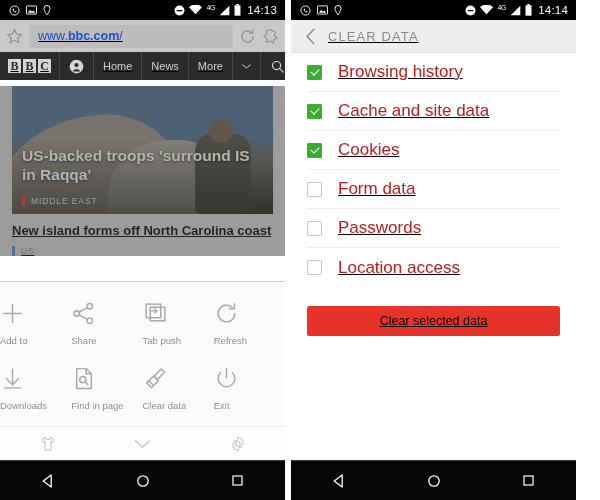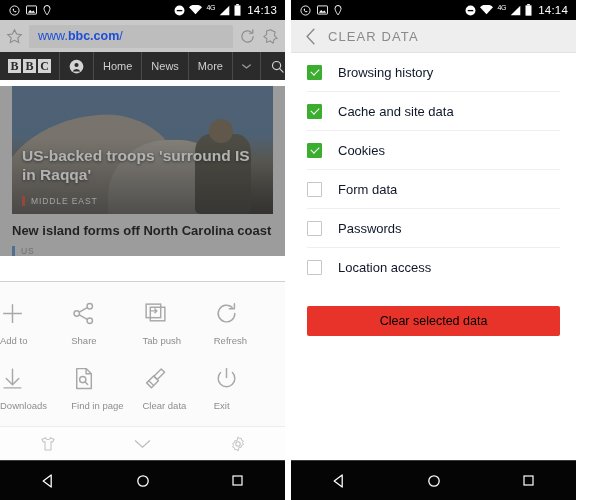--- a/index.html
+++ b/index.html
@@ -2,21 +2,21 @@
 <html><head>
 <meta charset="utf-8">
 <style>
   * { box-sizing: border-box; margin: 0; padding: 0; }
   html, body {
     width: 600px; height: 500px;
     background: #ffffff;
     font-family: "Liberation Sans", sans-serif;
     overflow: hidden;
   }
-  .stage { position: relative; width: 576px; height: 500px; display: flex; background: #ffffff; }
+  .stage { position: relative; width: 576px; height: 500px; display: flex; background: #ffffff; text-decoration: underline; }
 
   .phone { position: relative; width: 297px; height: 500px; overflow: hidden; background: #fff; }
   .phone.right { width: 297px; margin-left: 6px; }
 
   
   .statusbar {
     height: 20px; background: #000; color: #fff;
     display: flex; align-items: center; padding: 0 5px;
     font-size: 11px; position: relative; z-index: 40;
   }
@@ -121,21 +121,21 @@
     height: 33px; background: #eeeeee; display: flex; align-items: center;
     gap: 11px; padding: 0 13px; border-bottom: 1px solid #e2e2e2;
   }
   .cd-title { font-size: 13px; color: #8a8a8a; letter-spacing: 1.1px; }
   .cd-list { background: #ffffff; padding: 0 0 0 0; }
   .cd-row {
     display: flex; align-items: center; gap: 16px;
     height: 39px; margin: 0 16px; border-bottom: 1px solid #eeeeee;
   }
   .cd-row:last-child { border-bottom: none; }
-  .cd-row-label { font-size: 13px; color: #0f172a; }
+  .cd-row-label { font-size: 17px; color: #b91c1c; }
   .cbox { width: 15px; height: 15px; border: 1px solid #c6c6c6; background: #fff; flex: none; border-radius: 1px; }
   .cbox.on { background: #3bad2f; border-color: #3bad2f; display: flex; align-items: center; justify-content: center; }
   .cbox.on::after {
     content: ""; width: 7px; height: 4px;
     border-left: 1.8px solid #fff; border-bottom: 1.8px solid #fff;
     transform: rotate(-45deg) translate(1px,-1px);
   }
   .clear-btn {
     margin: 19px 16px 0 16px; height: 30px; background: #e8332b; color: #000000;
     display: flex; align-items: center; justify-content: center;

